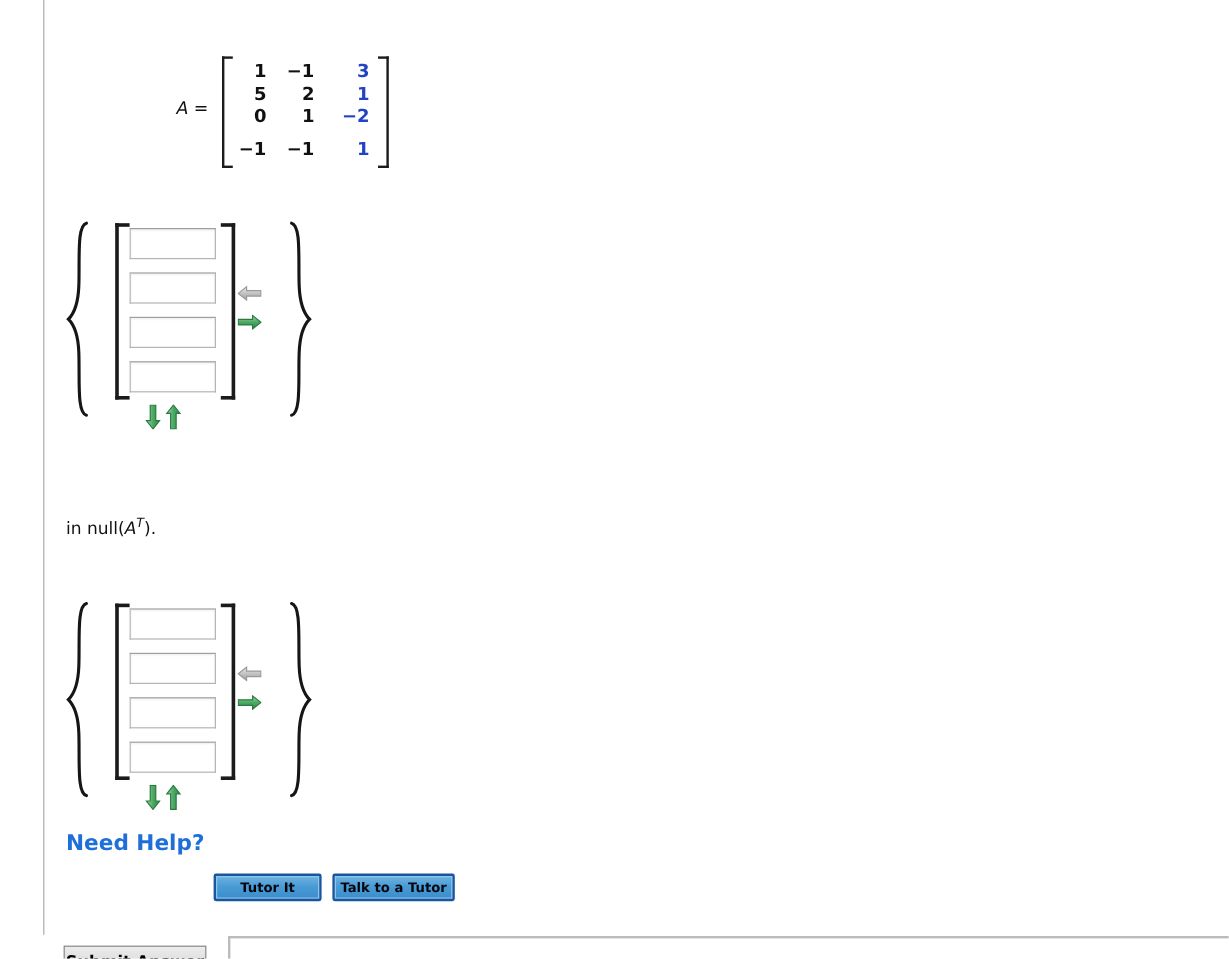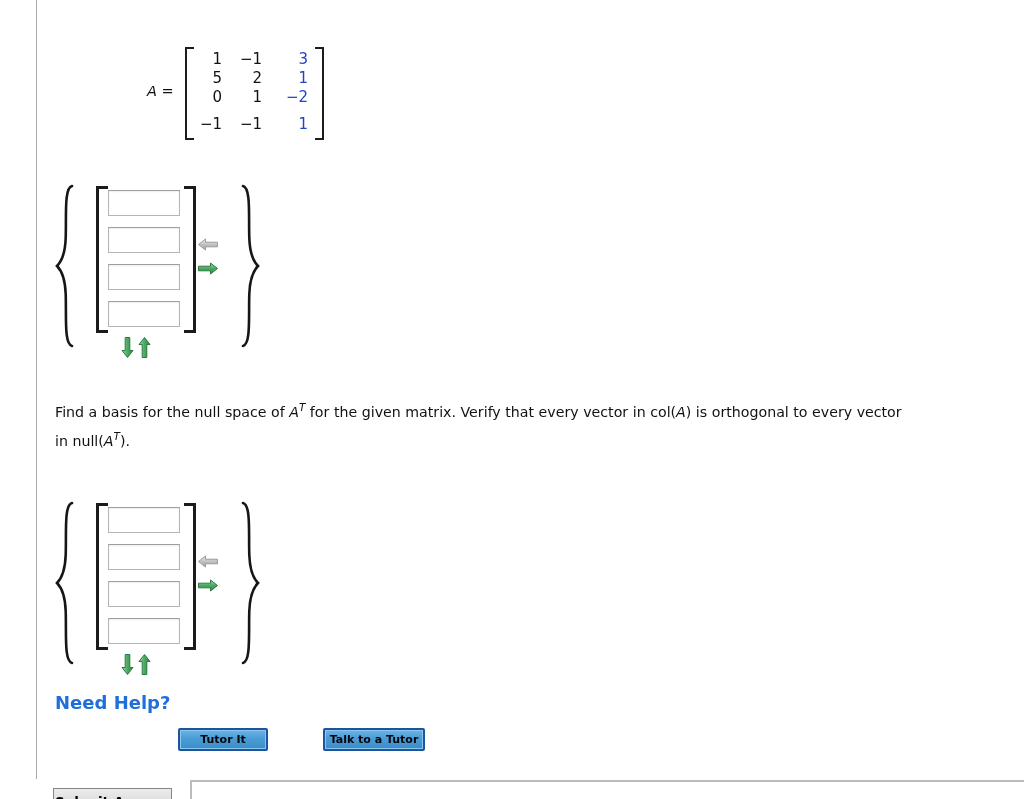--- a/index.html
+++ b/index.html
@@ -18,21 +18,21 @@
   .mi { font-style:italic; }
   .sup { font-style:italic; font-size:10.5px; position:relative; top:-6px; }
 
   
   .matrix-block { position:absolute; left:147px; top:47px; width:185px; height:95px; }
   .matrix-label { position:absolute; left:0; top:36px; font-size:14.5px; color:#111; }
   .mbrk { position:absolute; top:0; width:9px; height:93px; border:2px solid #1c1c1c; }
   .mbrk.l { left:38px; border-right:none; }
   .mbrk.r { left:168px; border-left:none; }
   .mgrid { position:absolute; left:47px; top:3px; }
-  .mrow { height:19px; line-height:19px; font-size:15px; font-weight:normal; white-space:nowrap; }
+  .mrow { height:19px; line-height:19px; font-size:15px; font-weight:bold; white-space:nowrap; }
   .mrow.last { margin-top:8px; }
   .mcell { display:inline-block; text-align:right; color:#111; }
   .mcell.c0 { width:28px; } .mcell.c1 { width:40px; } .mcell.c2 { width:46px; color:#2143c4; }
 
   
   .vec-widget { position:absolute; left:53px; width:210px; height:180px; }
   .brace { position:absolute; top:0; }
   .brace.l { left:0; }
   .brace.r { left:187px; transform:scaleX(-1); }
   .vbrk { position:absolute; top:3px; width:12px; height:147px; border:3px solid #1b1b1b; }
@@ -53,21 +53,21 @@
   
   .need-help-label { position:absolute; left:55px; top:692px; font-size:18px; font-weight:bold; color:#1e6fd9; }
   .wa-btn {
     position:absolute; top:728px; height:23px; border:2px solid #1a55a0; border-radius:2px;
     background:linear-gradient(180deg,#6fb3e2 0%,#4a9cd6 45%,#3b8dca 100%);
     box-shadow:inset 0 0 0 1px #8ec5ea;
     font-family:"DejaVu Sans", sans-serif; font-size:11px; font-weight:bold; color:#06060f;
     display:flex; align-items:center; justify-content:center; cursor:pointer;
   }
   .btn-read { left:178px; width:90px; }
-  .btn-tutor { left:277px; width:102px;margin-left:46px; }
+  .btn-tutor { left:277px; width:102px; }
 
   
   .submit-btn {
     position:absolute; left:53px; top:788px; width:119px; height:27px;
     background:linear-gradient(#ececec,#cfcfcf); border:1px solid #858585;
     font-family:"DejaVu Sans", sans-serif; font-size:13.5px; font-weight:bold; color:#000; cursor:pointer;
   }
   .feedback-box { position:absolute; left:190px; top:780px; width:846px; height:30px; border:2px solid #bcbcbc; background:#fff; }
 </style>
 </head>
@@ -131,21 +131,20 @@
         <path d="M19,3 C11,5 13.5,32 12.7,55 C12.1,72 7,80 4,83 C7,86 12.1,94 12.7,111 C13.5,134 11,161 19,163" fill="none" stroke="#161616" stroke-width="2.6" stroke-linecap="round"></path>
       </svg>
     <svg class="varrow down" viewBox="0 0 13 21">
         <polygon points="6.5,20.5 1,13.5 4.2,13.5 4.2,0.5 8.8,0.5 8.8,13.5 12,13.5" fill="url(#gGreenH)" stroke="#2c7a42" stroke-width="1"></polygon>
       </svg>
     <svg class="varrow up" viewBox="0 0 13 21">
         <polygon points="6.5,0.5 1,7.5 4.2,7.5 4.2,20.5 8.8,20.5 8.8,7.5 12,7.5" fill="url(#gGreenH)" stroke="#2c7a42" stroke-width="1"></polygon>
       </svg>
   </div>
 
-  <div class="prompt p2-line1"><span>Find a basis for the null space of </span><span class="mi">A</span><span class="sup">T</span><span> for the given matrix. Verify that every vector in col(</span><span class="mi">A</span><span>) is orthogonal to every vector</span></div>
   <div class="prompt p2-line2"><span>in null(</span><span class="mi">A</span><span class="sup">T</span><span>).</span></div>
 
   <div class="vec-widget" style="top:500px">
     <svg class="brace l" width="22" height="166" viewBox="0 0 22 166">
         <path d="M19,3 C11,5 13.5,32 12.7,55 C12.1,72 7,80 4,83 C7,86 12.1,94 12.7,111 C13.5,134 11,161 19,163" fill="none" stroke="#161616" stroke-width="2.6" stroke-linecap="round"></path>
       </svg>
     <div class="vbrk l"></div>
     <div class="vcol">
       <input class="ventry" value="" style="">
       <input class="ventry" value="" style="">

